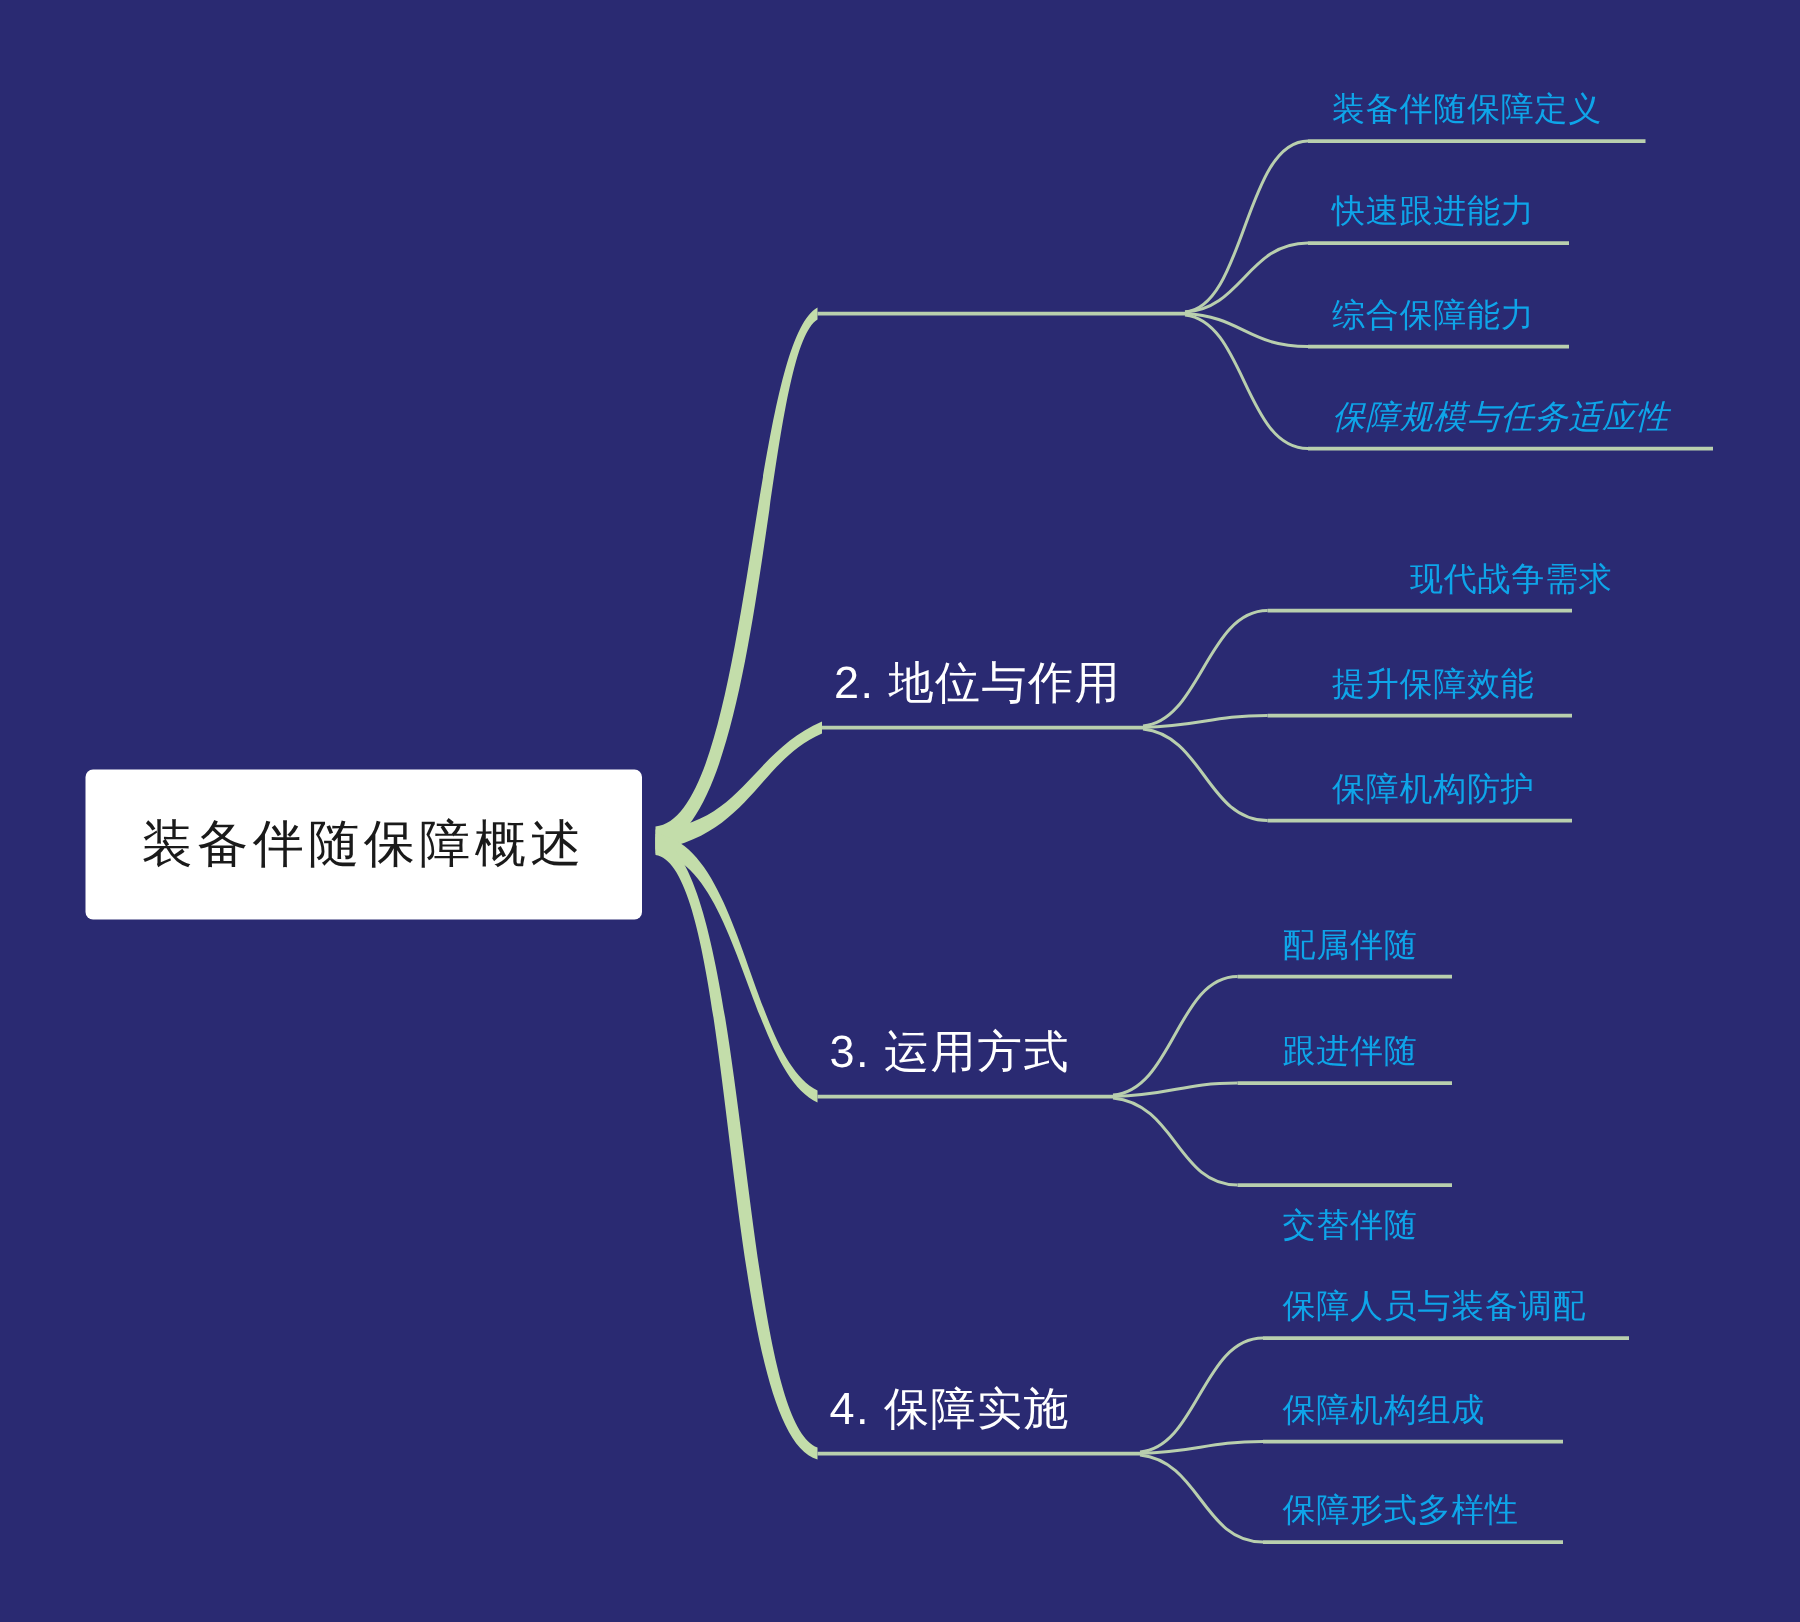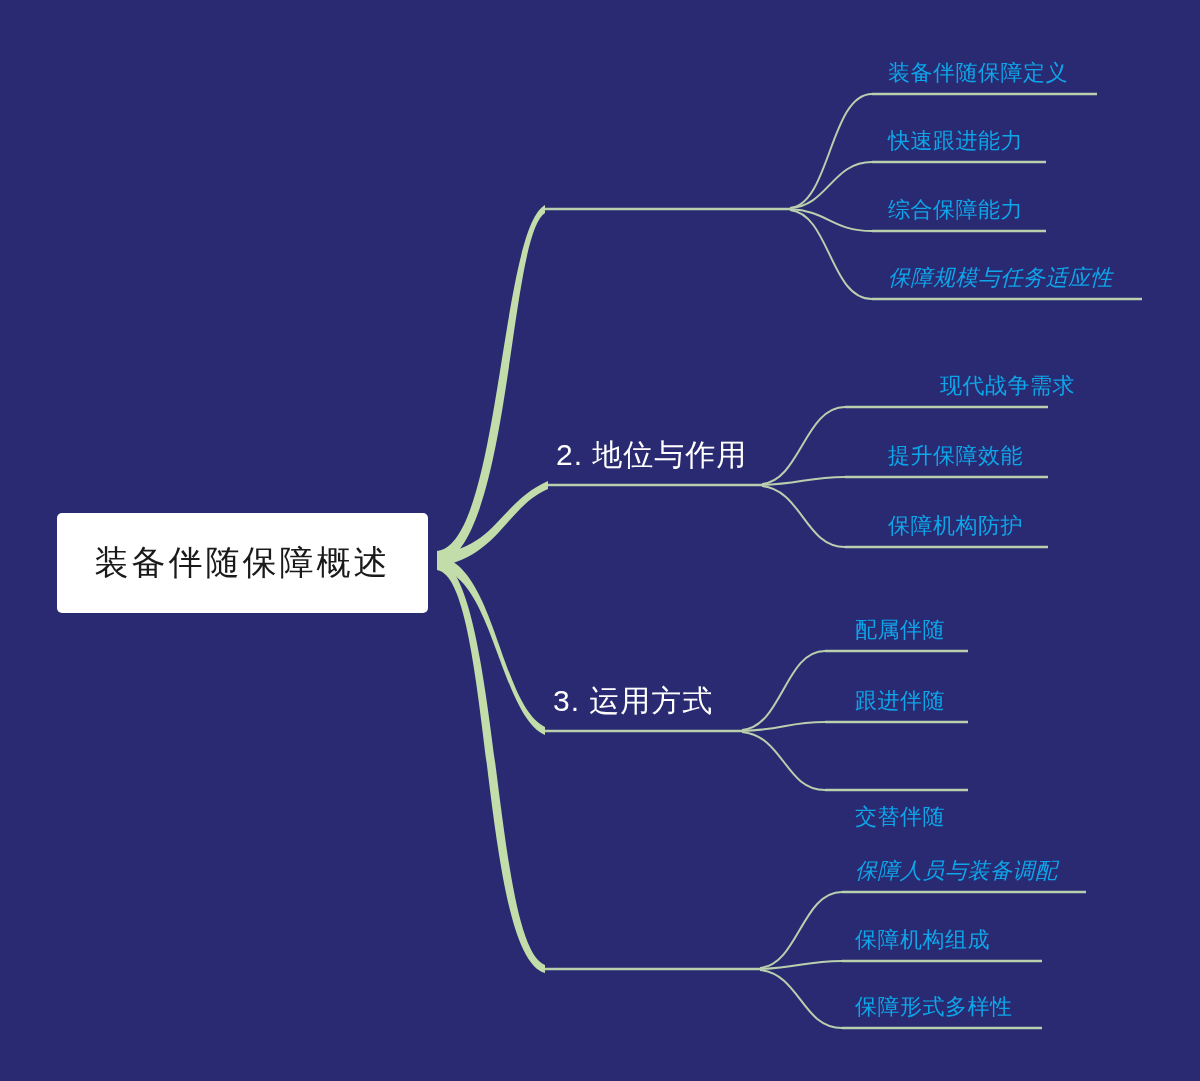--- a/index.html
+++ b/index.html
@@ -127,31 +127,32 @@
       <path d="M842,1028 L1042,1028"></path>
     </g>
   </svg>
 
   <div class="root-node">
     <span class="root-label">装备伴随保障概述</span>
   </div>
 
   <div class="branch-label" style="left:556px; top:476px;">2. 地位与作用</div>
   <div class="branch-label" style="left:553px; top:722px;">3. 运用方式</div>
+  <div class="branch-label" style="left:553px; top:960px;">4. 保障实施</div>
 
   <div class="leaf-label" style="left:888px; top:88px;">装备伴随保障定义</div>
   <div class="leaf-label" style="left:888px; top:156px;">快速跟进能力</div>
   <div class="leaf-label" style="left:888px; top:225px;">综合保障能力</div>
   <div class="leaf-label" style="left:888px; top:293px;font-style:italic;">保障规模与任务适应性</div>
 
   <div class="leaf-label" style="left:940px; top:401px;">现代战争需求</div>
   <div class="leaf-label" style="left:888px; top:471px;">提升保障效能</div>
   <div class="leaf-label" style="left:888px; top:541px;">保障机构防护</div>
 
   <div class="leaf-label" style="left:855px; top:645px;">配属伴随</div>
   <div class="leaf-label" style="left:855px; top:716px;">跟进伴随</div>
   <div class="leaf-label" style="left:855px; top:784px;margin-top:48px;">交替伴随</div>
 
-  <div class="leaf-label" style="left:855px; top:886px;font-style:italic;">保障人员与装备调配</div>
+  <div class="leaf-label" style="left:855px; top:886px;">保障人员与装备调配</div>
   <div class="leaf-label" style="left:855px; top:955px;">保障机构组成</div>
   <div class="leaf-label" style="left:855px; top:1022px;">保障形式多样性</div>
 
 </div>
 
 </body></html>

